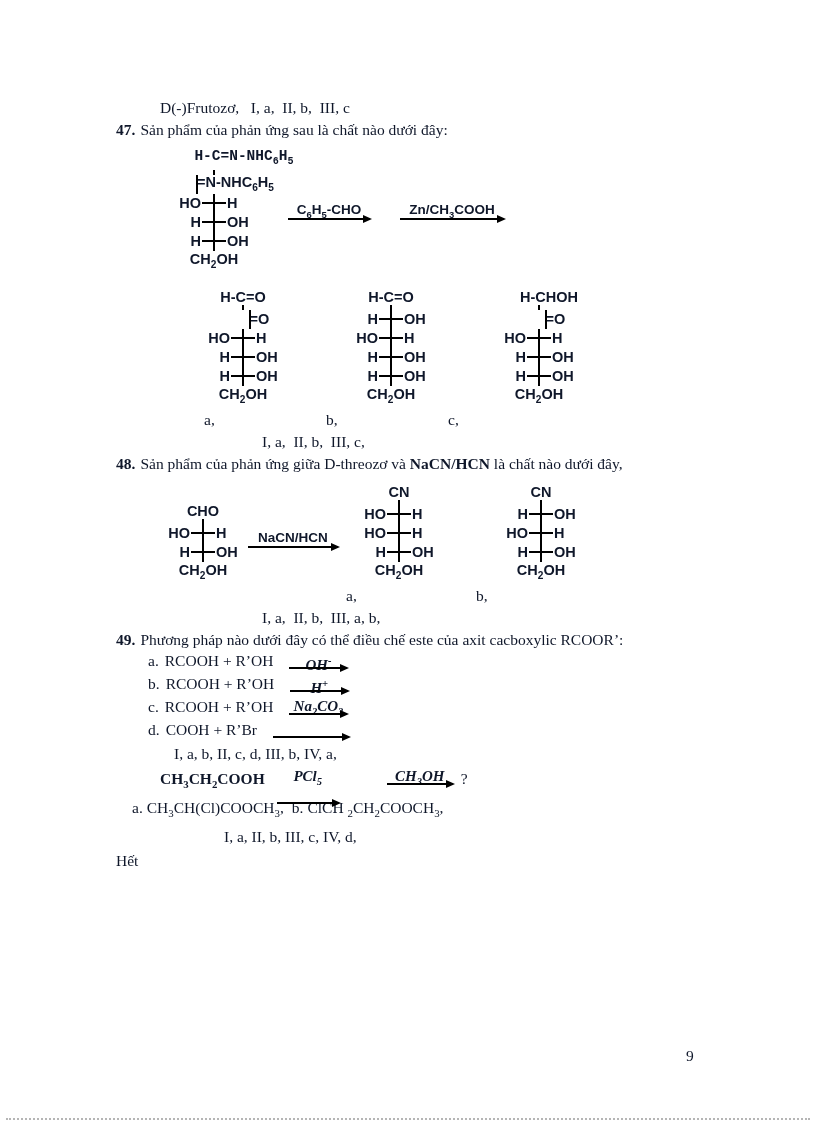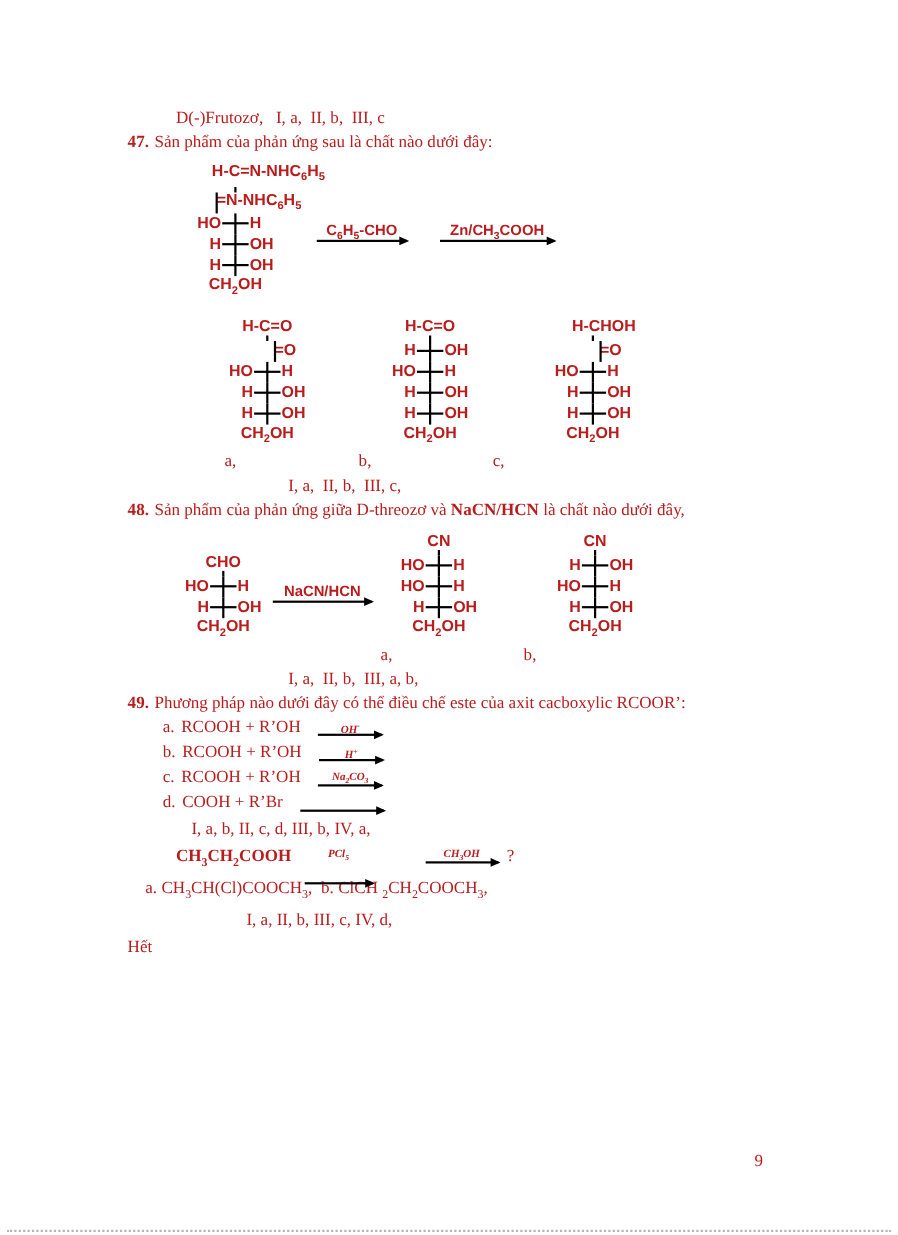--- a/index.html
+++ b/index.html
@@ -1,17 +1,17 @@
 <!DOCTYPE html>
 <html lang="vi"><head>
 <meta charset="utf-8">
 <style>
   html,body{margin:0;padding:0;background:#fff;}
   .page{position:relative;width:816px;height:1123px;background:#fff;overflow:hidden;
-        font-family:"Liberation Serif",serif;font-size:15.5px;color:#b91c1c;}
+        font-family:"Liberation Serif",serif;font-size:15.5px;color:#0f172a;}
   .content{padding:98px 40px 0 116px;}
   sub,sup{font-size:0.7em;}
   .pre{white-space:pre-wrap;}
   .intro{margin-left:44px;line-height:20px;}
   .qhead{margin-top:2px;line-height:20px;}
   .qnum{font-weight:bold;margin-right:5px;}
   .bold{font-weight:bold;}
 
   
   .fischer{display:inline-flex;flex-direction:column;align-items:center;
@@ -19,26 +19,26 @@
   .ftop,.fbot{white-space:nowrap;line-height:16px;}
   .fstem{width:2px;height:5px;background:#000;}
   .frow{display:flex;align-items:center;height:19px;}
   .fl{flex:0 0 30px;text-align:right;white-space:nowrap;}
   .fr{flex:0 0 30px;text-align:left;white-space:nowrap;}
   .fc{flex:0 0 26px;align-self:stretch;position:relative;}
   .fc::before{content:"";position:absolute;left:12px;top:0;bottom:0;width:2px;background:#000;}
   .fc::after{content:"";position:absolute;left:1px;right:1px;top:8.5px;height:2px;background:#000;}
   .fc.nohz::after{display:none;}
   .fr.fdb{margin-left:-13px;}
-  .f47r .ftop{transform:translateX(30px);}
+  .f47r .ftop{transform:translateX(30px);font-family:Liberation Mono, monospace;}
   .fshift .ftop{transform:translateX(10px);}
 
   
   .arrow{display:inline-flex;flex-direction:column;align-items:center;}
-  .arrow .lbl{font-style:italic;font-weight:bold;font-size:10px;height:13px;line-height:13px;white-space:nowrap;}
+  .arrow .lbl{font-style:italic;font-weight:bold;font-size:15px;height:13px;line-height:13px;white-space:nowrap;}
   .arrow.big .lbl{font-family:"Liberation Sans",sans-serif;font-style:normal;font-size:13.5px;height:17px;line-height:17px;}
   .arrow .shaft{position:relative;display:block;height:2px;background:#000;width:100%;}
   .arrow .shaft::after{content:"";position:absolute;right:-2px;top:-3px;width:0;height:0;
                        border-top:4px solid transparent;border-bottom:4px solid transparent;border-left:9px solid #000;}
 
   .rxn47{display:flex;align-items:center;margin:8px 0 0 38px;}
   .rxn47 .f47r{margin-right:14px;}
   .a47-1{width:82px;margin-right:30px;}
   .a47-2{width:104px;}
 

